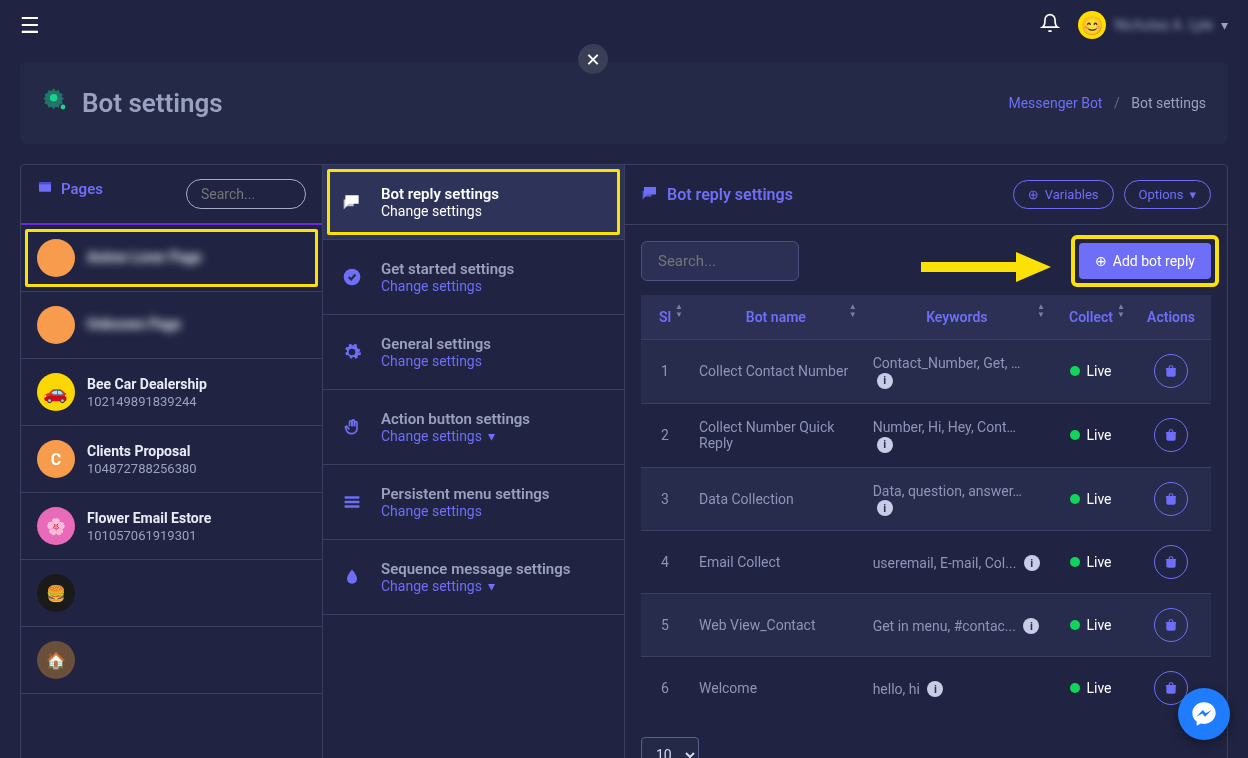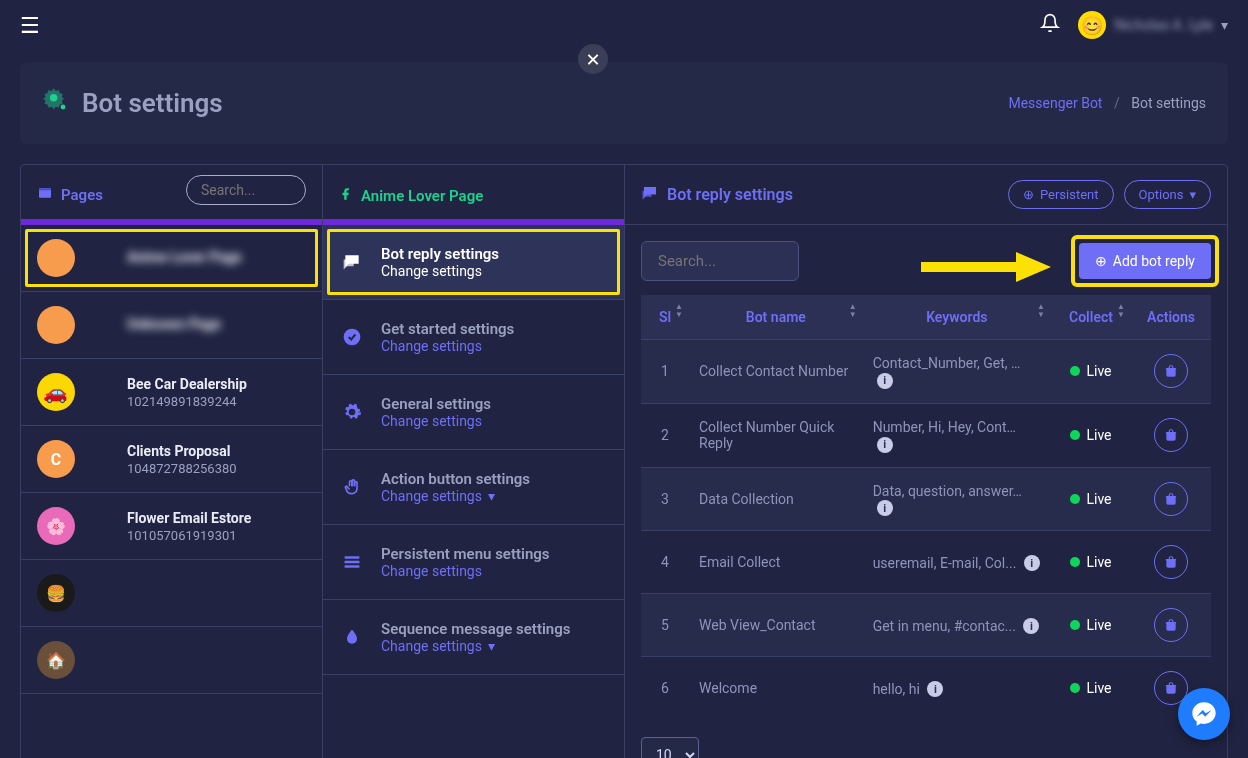--- a/index.html
+++ b/index.html
@@ -17,36 +17,36 @@
 .cog-icon { color:#1fd18e; font-size:26px; }
 .header-title { color:#9aa0bf; font-size:26px; font-weight:600; }
 .breadcrumb { font-size:14px; color:#9aa0bf; }
 .breadcrumb a { color:#6e6ef7; text-decoration:none; }
 .breadcrumb .sep { margin: 0 8px; color:#666a8a; }
 .main { display:flex; margin: 20px 20px 0 20px; gap:0; border:1px solid #3a3f64; border-radius:4px; }
 .col { border-right:1px solid #3a3f64; }
 .col1 { width: 302px; }
 .col2 { width: 302px; }
 .col3 { flex:1; border-right:none; }
-.col-head { display:flex; align-items:flex-end; justify-content:space-between; padding: 14px 16px; border-bottom:6px solid #6d28d9; height:60px; }
+.col-head { display:flex; align-items:flex-start; justify-content:space-between; padding: 14px 16px; border-bottom:2px solid #6d28d9; height:60px; }
 .col-head-left { display:flex; align-items:center; gap:8px; font-weight:600; font-size:15px; }
 .col1 .col-head-left { color:#6e6ef7; }
 .col2 .col-head { justify-content:flex-start; }
 .col2 .col-head-left { color:#1fd18e; }
 .search-pill { border:1px solid #a7acc9; background:transparent; color:#fff; border-radius:20px; padding:6px 14px; font-size:14px; outline:none; width:120px; }
 .pages-list { overflow:auto; height: 520px; }
 .page-item { display:flex; align-items:center; gap:12px; padding:14px 16px; border-bottom:1px solid #3a3f64; cursor:pointer; position:relative; }
 .page-item.hl::after { content:""; position:absolute; inset:4px; border:3px solid #fbe106; border-radius:2px; pointer-events:none; }
 .page-avatar { width:38px; height:38px; border-radius:50%; background:#444a72; display:flex; align-items:center; justify-content:center; font-weight:700; color:#fff; font-size:16px; }
 .page-avatar.orange { background:#f79b4d; }
 .page-avatar.yellow { background:#fbd703; color:#000; font-size:20px;}
 .page-avatar.pink { background:#e86ab8; }
 .page-avatar.black { background:#1a1a1a; }
 .page-avatar.brown { background:#6a4f3b; }
-.page-info { display:flex; flex-direction:column;margin-left:40px; }
+.page-info { display:flex; flex-direction:column; }
 .page-name { color:#e9ebf5; font-weight:700; font-size:14px; }
 .page-id { color:#9aa0bf; font-size:13px; margin-top:2px; }
 .blurred { filter: blur(4px); }
 .settings-list { }
 .setting-item { display:flex; align-items:center; gap:18px; padding:20px 18px; border-bottom:1px solid #3a3f64; cursor:pointer; position:relative; }
 .setting-item.hl { background:#2e335a; }
 .setting-item.hl::after { content:""; position:absolute; inset:4px; border:3px solid #fbe106; border-radius:2px; pointer-events:none; }
 .setting-icon { width:22px; color:#6e6ef7; font-size:18px; display:flex; justify-content:center; }
 .setting-item.hl .setting-icon { color:#fff; }
 .setting-texts { display:flex; flex-direction:column; }
@@ -176,30 +176,20 @@
         <div class="page-item">
     <div class="page-avatar black">🍔</div>
         </div>
         <div class="page-item">
     <div class="page-avatar brown">🏠</div>
         </div>
       </div>
   </div>
 
   <div class="col col2">
-    <div class="col-head">
-      <div class="col-head-left">
-        <span>
-          <svg width="14" height="14" viewBox="0 0 24 24" fill="#1fd18e">
-              <path d="M13 22v-8h3l1-4h-4V7.5c0-1.2.4-2 2-2h2V2h-3c-3 0-5 1.8-5 5v3H6v4h3v8h4z"></path>
-            </svg>
-        </span>
-        <span>Anime Lover Page</span>
-      </div>
-    </div>
     <div class="settings-list" id="settings-list">
         <div class="setting-item hl">
     <div class="setting-icon">
             <svg width="20" height="20" viewBox="0 0 24 24" fill="currentColor">
               <path d="M4 4h16v10H8l-4 4V4z"></path>
               <path d="M2 9h12v8H6l-4 4V9z" opacity=".7"></path>
             </svg>
           </div>
     <div class="setting-texts">
       <div class="setting-title">Bot reply settings</div>
@@ -276,21 +266,21 @@
           <svg width="18" height="18" viewBox="0 0 24 24" fill="#6e6ef7">
               <path d="M4 4h16v10H8l-4 4V4z"></path>
               <path d="M2 9h12v8H6l-4 4V9z" opacity=".7"></path>
             </svg>
         </span>
         <span>Bot reply settings</span>
       </div>
       <div style="display:flex; gap:10px;">
         <button class="pill-btn">
           <span>⊕</span>
-          <span>Persistent</span>
+          <span>Variables</span>
         </button>
         <button class="pill-btn">
           <span>Options</span>
           <span>▾</span>
         </button>
       </div>
     </div>
     <div class="col3-body">
       <div class="actions-row">
         <input class="search-box" placeholder="Search..." style="">

